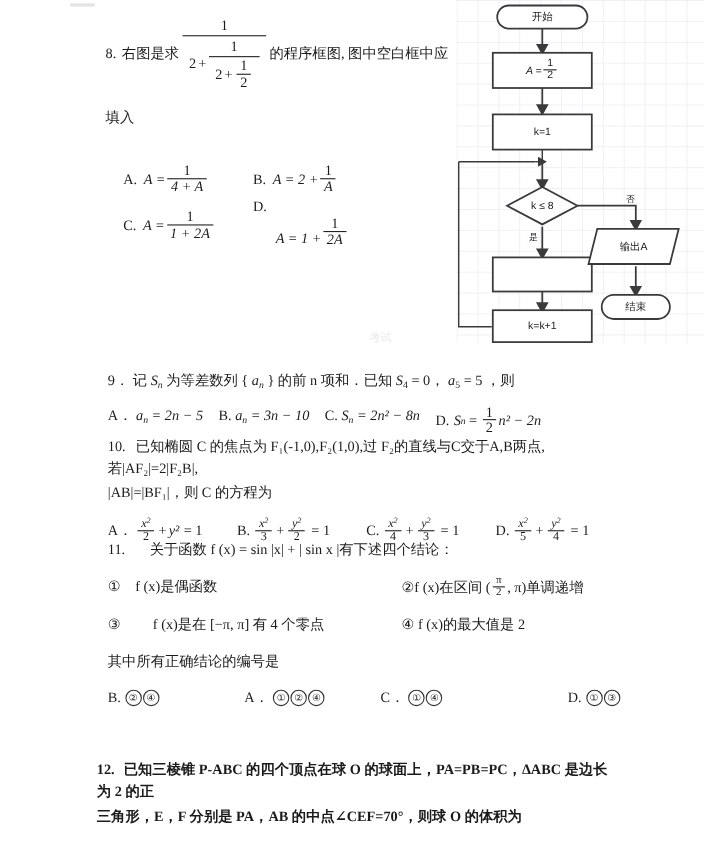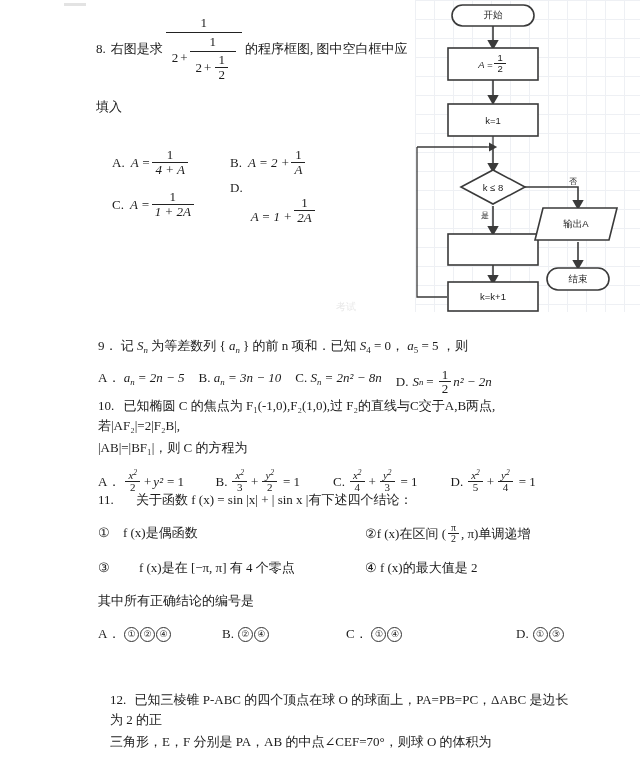--- a/index.html
+++ b/index.html
@@ -101,21 +101,21 @@
     display: inline-block;
     width: 13px; height: 13px; line-height: 12px;
     border: 1px solid #333; border-radius: 50%;
     text-align: center; font-size: 9px;
     vertical-align: 1px;
     margin: 0 0.5px;
     font-family: "Liberation Sans", sans-serif;
   }
 
   
-  #q12 { left: 110px; top: 690px; width: 470px; }
+  #q12 { left: 88px; top: 690px; width: 470px; font-weight: bold; }
   #q12 .stem2 { margin-top: 2px; }
 
   
   .smudge {
     position: absolute;
     color: #e8e8e8;
     font-size: 10px;
     font-family: "Liberation Sans", sans-serif;
     user-select: none;
   }
@@ -427,26 +427,26 @@
       <div style="margin-left:52px;">
         <span>④</span>
         <span>f (x)的最大值是 2</span>
       </div>
     </div>
 
     <div class="summary">其中所有正确结论的编号是</div>
 
     <div class="opts">
       <div class="opt">
+        <span class="label">B.</span>
+        <span class="circnum">②</span><span class="circnum">④</span>
+      </div>
+      <div class="opt">
         <span class="label">A．</span>
         <span class="circnum">①</span><span class="circnum">②</span><span class="circnum">④</span>
-      </div>
-      <div class="opt">
-        <span class="label">B.</span>
-        <span class="circnum">②</span><span class="circnum">④</span>
       </div>
       <div class="opt">
         <span class="label">C．</span>
         <span class="circnum">①</span><span class="circnum">④</span>
       </div>
       <div class="opt" style="text-align:right;width:94px;">
         <span class="label">D.</span>
         <span class="circnum">①</span><span class="circnum">③</span>
       </div>
     </div>

